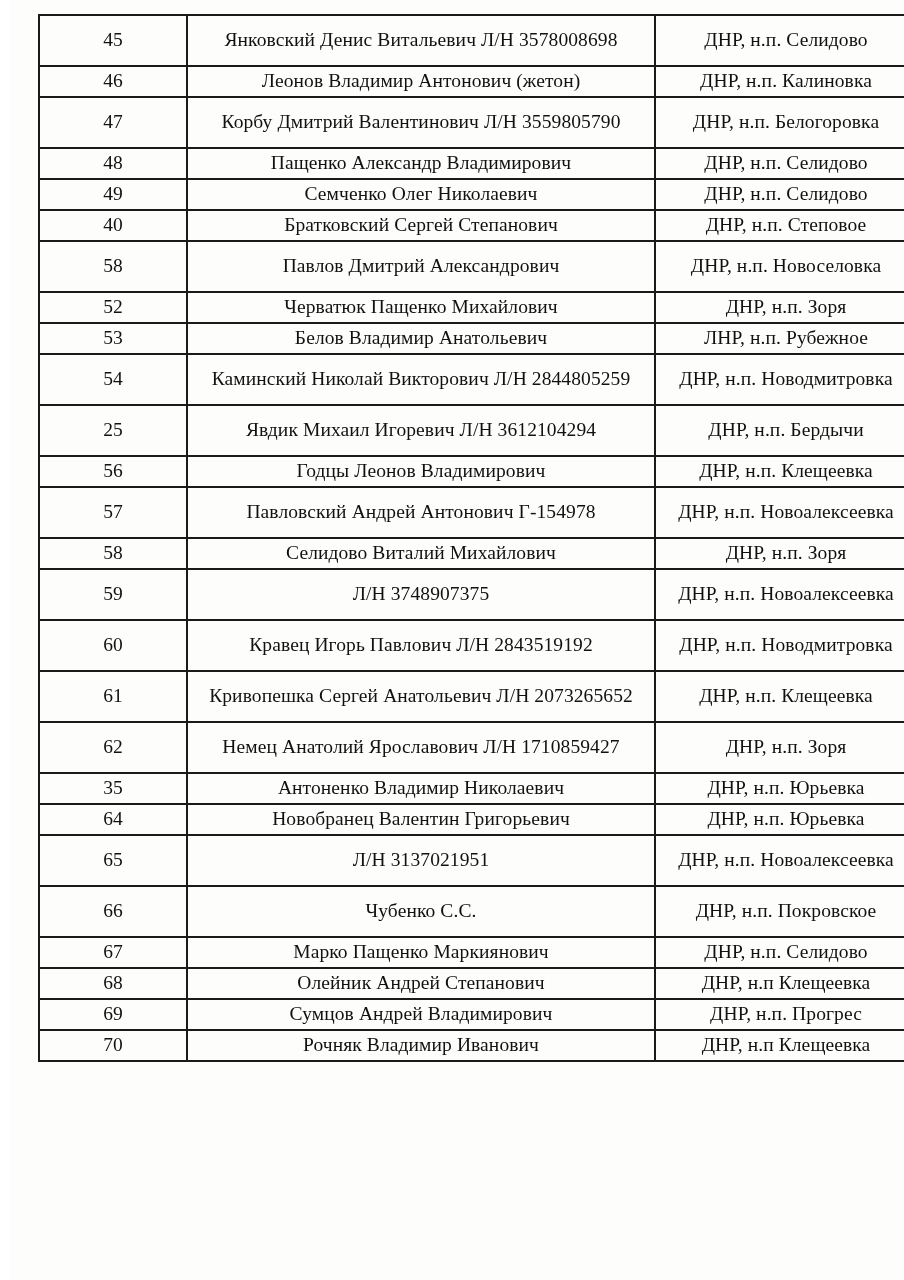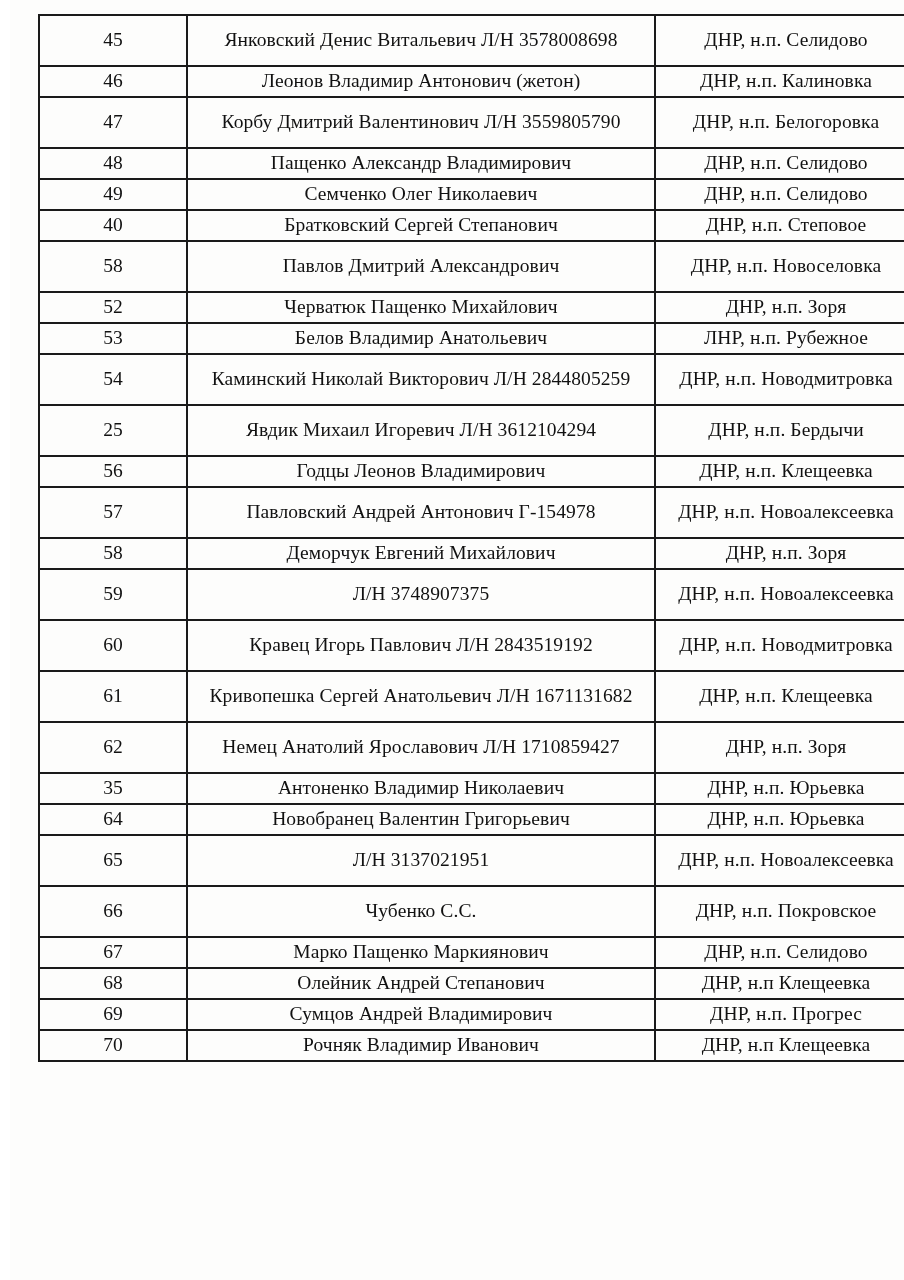--- a/index.html
+++ b/index.html
@@ -122,36 +122,36 @@
           <td class="col-name nowrap-name">Годцы Леонов Владимирович</td>
           <td class="col-place">ДНР, н.п. Клещеевка</td>
         </tr>
         <tr class="r2">
           <td class="col-num">57</td>
           <td class="col-name nowrap-name">Павловский Андрей Антонович Г-154978</td>
           <td class="col-place">ДНР, н.п. Новоалексеевка</td>
         </tr>
         <tr class="r1">
           <td class="col-num">58</td>
-          <td class="col-name nowrap-name">Деморчук Евгений Михайлович</td>
+          <td class="col-name nowrap-name">Селидово Виталий Михайлович</td>
           <td class="col-place">ДНР, н.п. Зоря</td>
         </tr>
         <tr class="r2">
           <td class="col-num">59</td>
           <td class="col-name nowrap-name">Л/Н 3748907375</td>
           <td class="col-place">ДНР, н.п. Новоалексеевка</td>
         </tr>
         <tr class="r2">
           <td class="col-num">60</td>
           <td class="col-name nowrap-name">Кравец Игорь Павлович Л/Н 2843519192</td>
           <td class="col-place">ДНР, н.п. Новодмитровка</td>
         </tr>
         <tr class="r2">
           <td class="col-num">61</td>
-          <td class="col-name nowrap-name">Кривопешка Сергей Анатольевич Л/Н 1671131682</td>
+          <td class="col-name nowrap-name">Кривопешка Сергей Анатольевич Л/Н 2073265652</td>
           <td class="col-place">ДНР, н.п. Клещеевка</td>
         </tr>
         <tr class="r2">
           <td class="col-num">62</td>
           <td class="col-name nowrap-name">Немец Анатолий Ярославович Л/Н 1710859427</td>
           <td class="col-place">ДНР, н.п. Зоря</td>
         </tr>
         <tr class="r1">
           <td class="col-num">35</td>
           <td class="col-name nowrap-name">Антоненко Владимир Николаевич</td>

